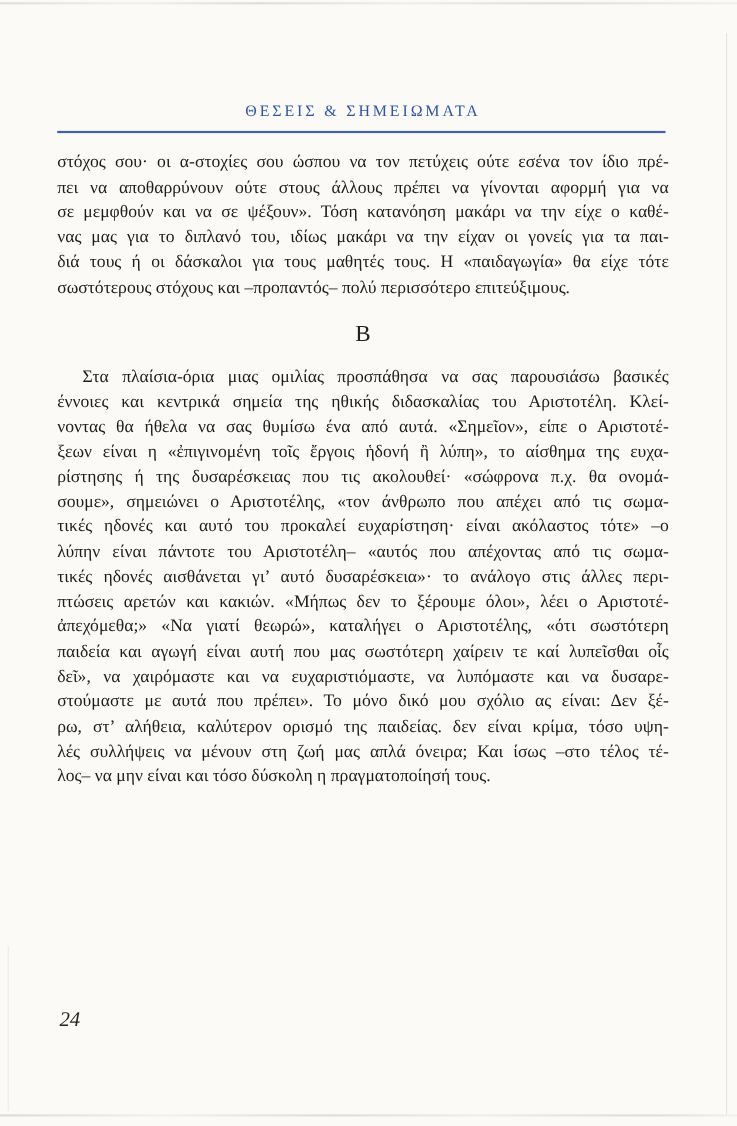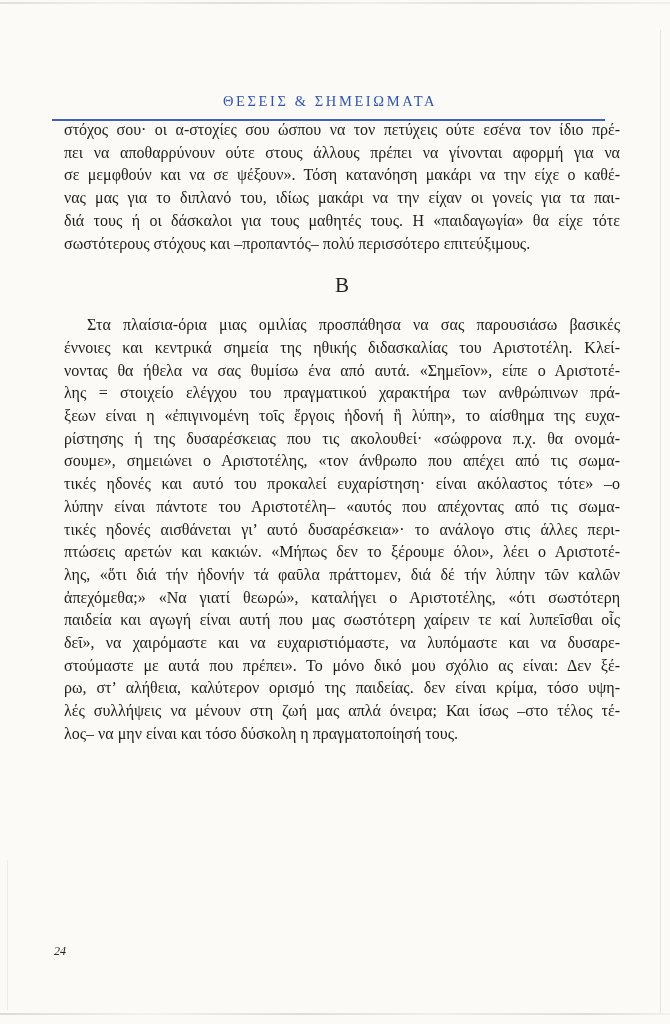--- a/index.html
+++ b/index.html
@@ -43,24 +43,23 @@
     letter-spacing: 2.6px;
     color: var(--accent, #2f55a8);
     font-weight: normal;
   }
   .header-rule {
     position: absolute; top: 119px; left: 52px; width: 553px; height: 1.6px;
     background: var(--accent, #2f55a8);
     opacity: .92;
   }
   .page-body {
-    position: absolute; top: 119px; left: 52px; width: 556px;
+    position: absolute; top: 137px; left: 52px; width: 556px;
     font-size: 16px;
     line-height: 22.7px;
-    margin-left: 12px;
   }
   .para { margin: 0; }
   .line {
     text-align: justify;
     text-align-last: justify;
     -moz-text-align-last: justify;
     white-space: normal;
   }
   .line.last {
     text-align-last: left;
@@ -70,22 +69,22 @@
   .it { }
   .section-heading {
     text-align: center;
     font-size: 21px;
     line-height: 28px;
     margin-top: 16px;
     margin-bottom: 15px;
     color: #232220;
   }
   .page-number {
-    position: absolute; top: 944px; left: 54px;
-    font-size: 12px;
+    position: absolute; top: 917px; left: 54px;
+    font-size: 19px;
     font-style: italic;
     color: #26251f;
   }
 </style>
 </head>
 <body>
 
 <div class="page">
   <div class="edge-top"></div>
   <div class="edge-bottom"></div>
@@ -104,29 +103,27 @@
         <div class="line"><span>σε μεμφθούν και να σε ψέξουν». Τόση κατανόηση μακάρι να την είχε ο καθέ-</span></div>
         <div class="line"><span>νας μας για το διπλανό του, ιδίως μακάρι να την είχαν οι γονείς για τα παι-</span></div>
         <div class="line"><span>διά τους ή οι δάσκαλοι για τους μαθητές τους. Η «παιδαγωγία» θα είχε τότε</span></div>
         <div class="line last"><span>σωστότερους στόχους και –προπαντός– πολύ περισσότερο επιτεύξιμους.</span></div>
       </div>
       <div class="section-heading">Β</div>
       <div class="para">
         <div class="line first-indent"><span>Στα πλαίσια-όρια μιας ομιλίας προσπάθησα να σας παρουσιάσω βασικές</span></div>
         <div class="line"><span>έννοιες και κεντρικά σημεία της ηθικής διδασκαλίας του Αριστοτέλη. Κλεί-</span></div>
         <div class="line"><span>νοντας θα ήθελα να σας θυμίσω ένα από αυτά. «</span><span class="it">Σημεῖον</span><span>», είπε ο Αριστοτέ-</span></div>
-        <div class="line"><span>λης = στοιχείο ελέγχου του πραγματικού χαρακτήρα των ανθρώπινων πρά-</span></div>
         <div class="line"><span>ξεων είναι η «ἐπιγινομένη τοῖς ἔργοις ἡδονή ἢ λύπη», το αίσθημα της ευχα-</span></div>
         <div class="line"><span>ρίστησης ή της δυσαρέσκειας που τις ακολουθεί· «σώφρονα π.χ. θα ονομά-</span></div>
         <div class="line"><span>σουμε», σημειώνει ο Αριστοτέλης, «τον άνθρωπο που απέχει από τις σωμα-</span></div>
         <div class="line"><span>τικές ηδονές και αυτό του προκαλεί ευχαρίστηση· είναι ακόλαστος τότε» –ο</span></div>
         <div class="line"><span>λύπην είναι πάντοτε του Αριστοτέλη– «αυτός που απέχοντας από τις σωμα-</span></div>
         <div class="line"><span>τικές ηδονές αισθάνεται γι’ αυτό δυσαρέσκεια»· το ανάλογο στις άλλες περι-</span></div>
         <div class="line"><span>πτώσεις αρετών και κακιών. «Μήπως δεν το ξέρουμε όλοι», λέει ο Αριστοτέ-</span></div>
-        <div class="line"><span>λης, «ὅτι διά τήν ἡδονήν τά φαῦλα πράττομεν, διά δέ τήν λύπην τῶν καλῶν</span></div>
         <div class="line"><span>ἀπεχόμεθα;» «Να γιατί θεωρώ», καταλήγει ο Αριστοτέλης, «ότι σωστότερη</span></div>
         <div class="line"><span>παιδεία και αγωγή είναι αυτή που μας σωστότερη χαίρειν τε καί λυπεῖσθαι οἷς</span></div>
         <div class="line"><span>δεῖ», να χαιρόμαστε και να ευχαριστιόμαστε, να λυπόμαστε και να δυσαρε-</span></div>
         <div class="line"><span>στούμαστε με αυτά που πρέπει». Το μόνο δικό μου σχόλιο ας είναι: Δεν ξέ-</span></div>
         <div class="line"><span>ρω, στ’ αλήθεια, καλύτερον ορισμό της παιδείας. δεν είναι κρίμα, τόσο υψη-</span></div>
         <div class="line"><span>λές συλλήψεις να μένουν στη ζωή μας απλά όνειρα; Και ίσως –στο τέλος τέ-</span></div>
         <div class="line last"><span>λος– να μην είναι και τόσο δύσκολη η πραγματοποίησή τους.</span></div>
       </div>
     </div>
 

